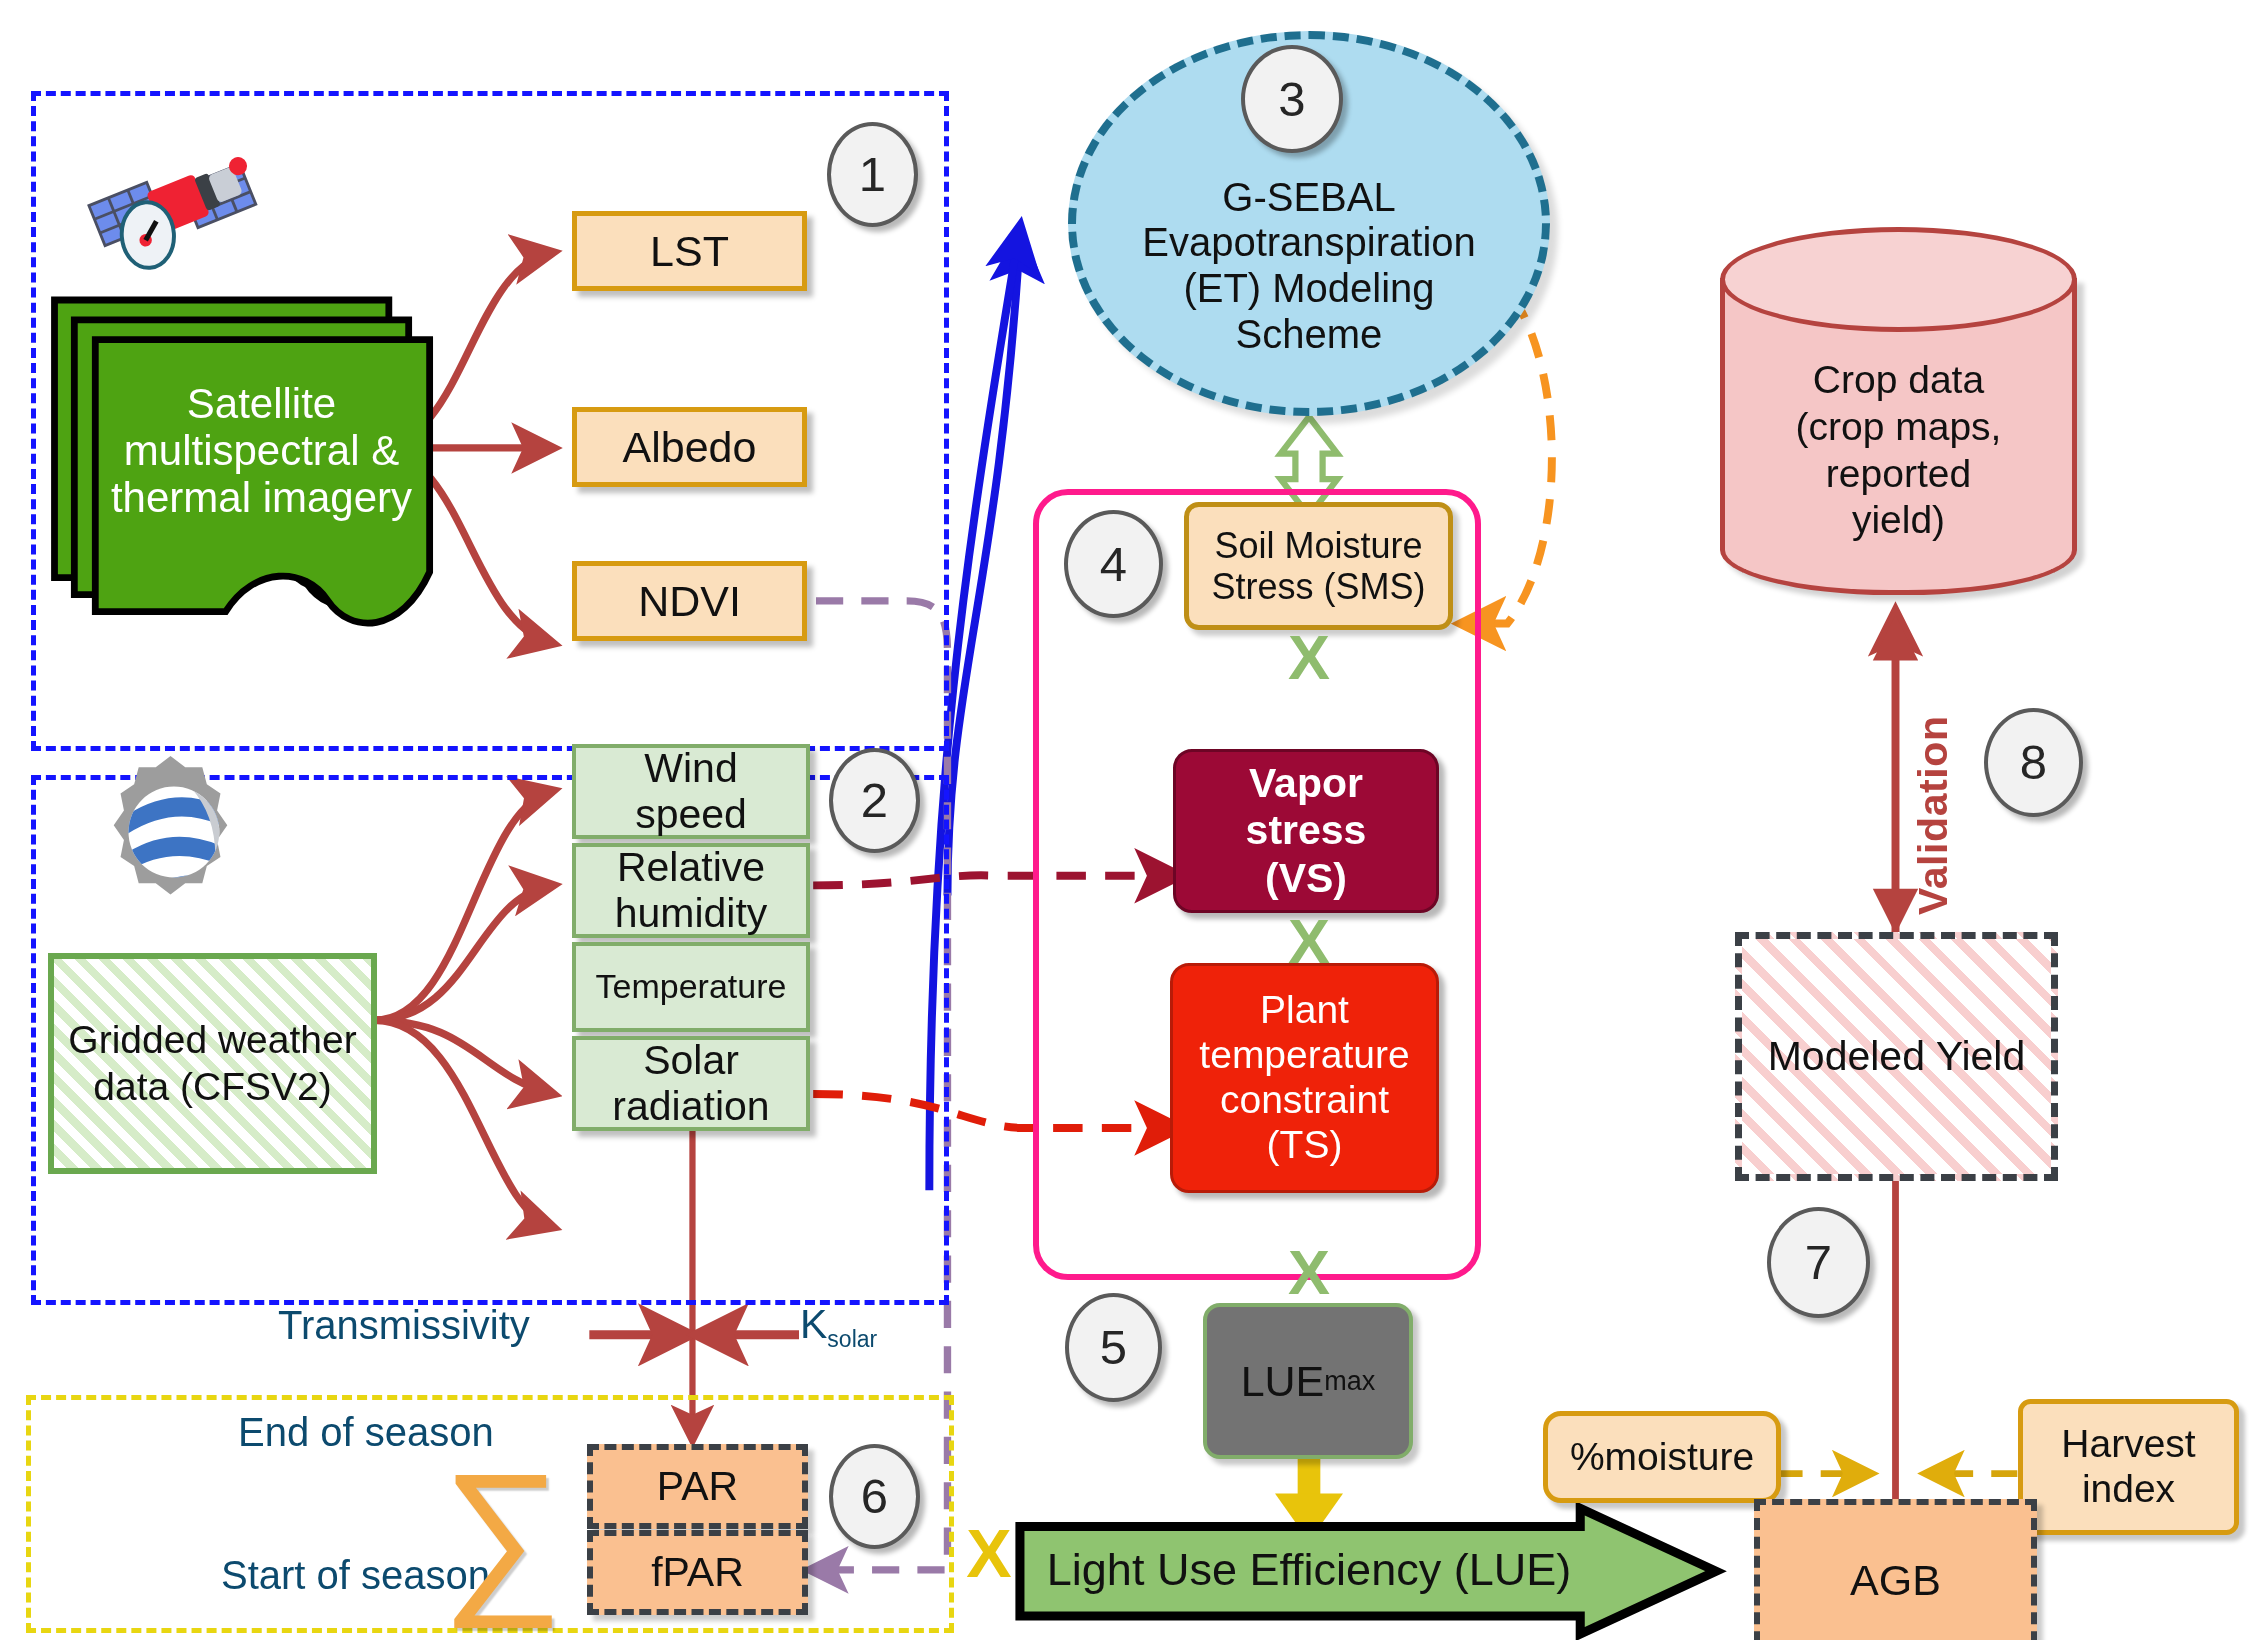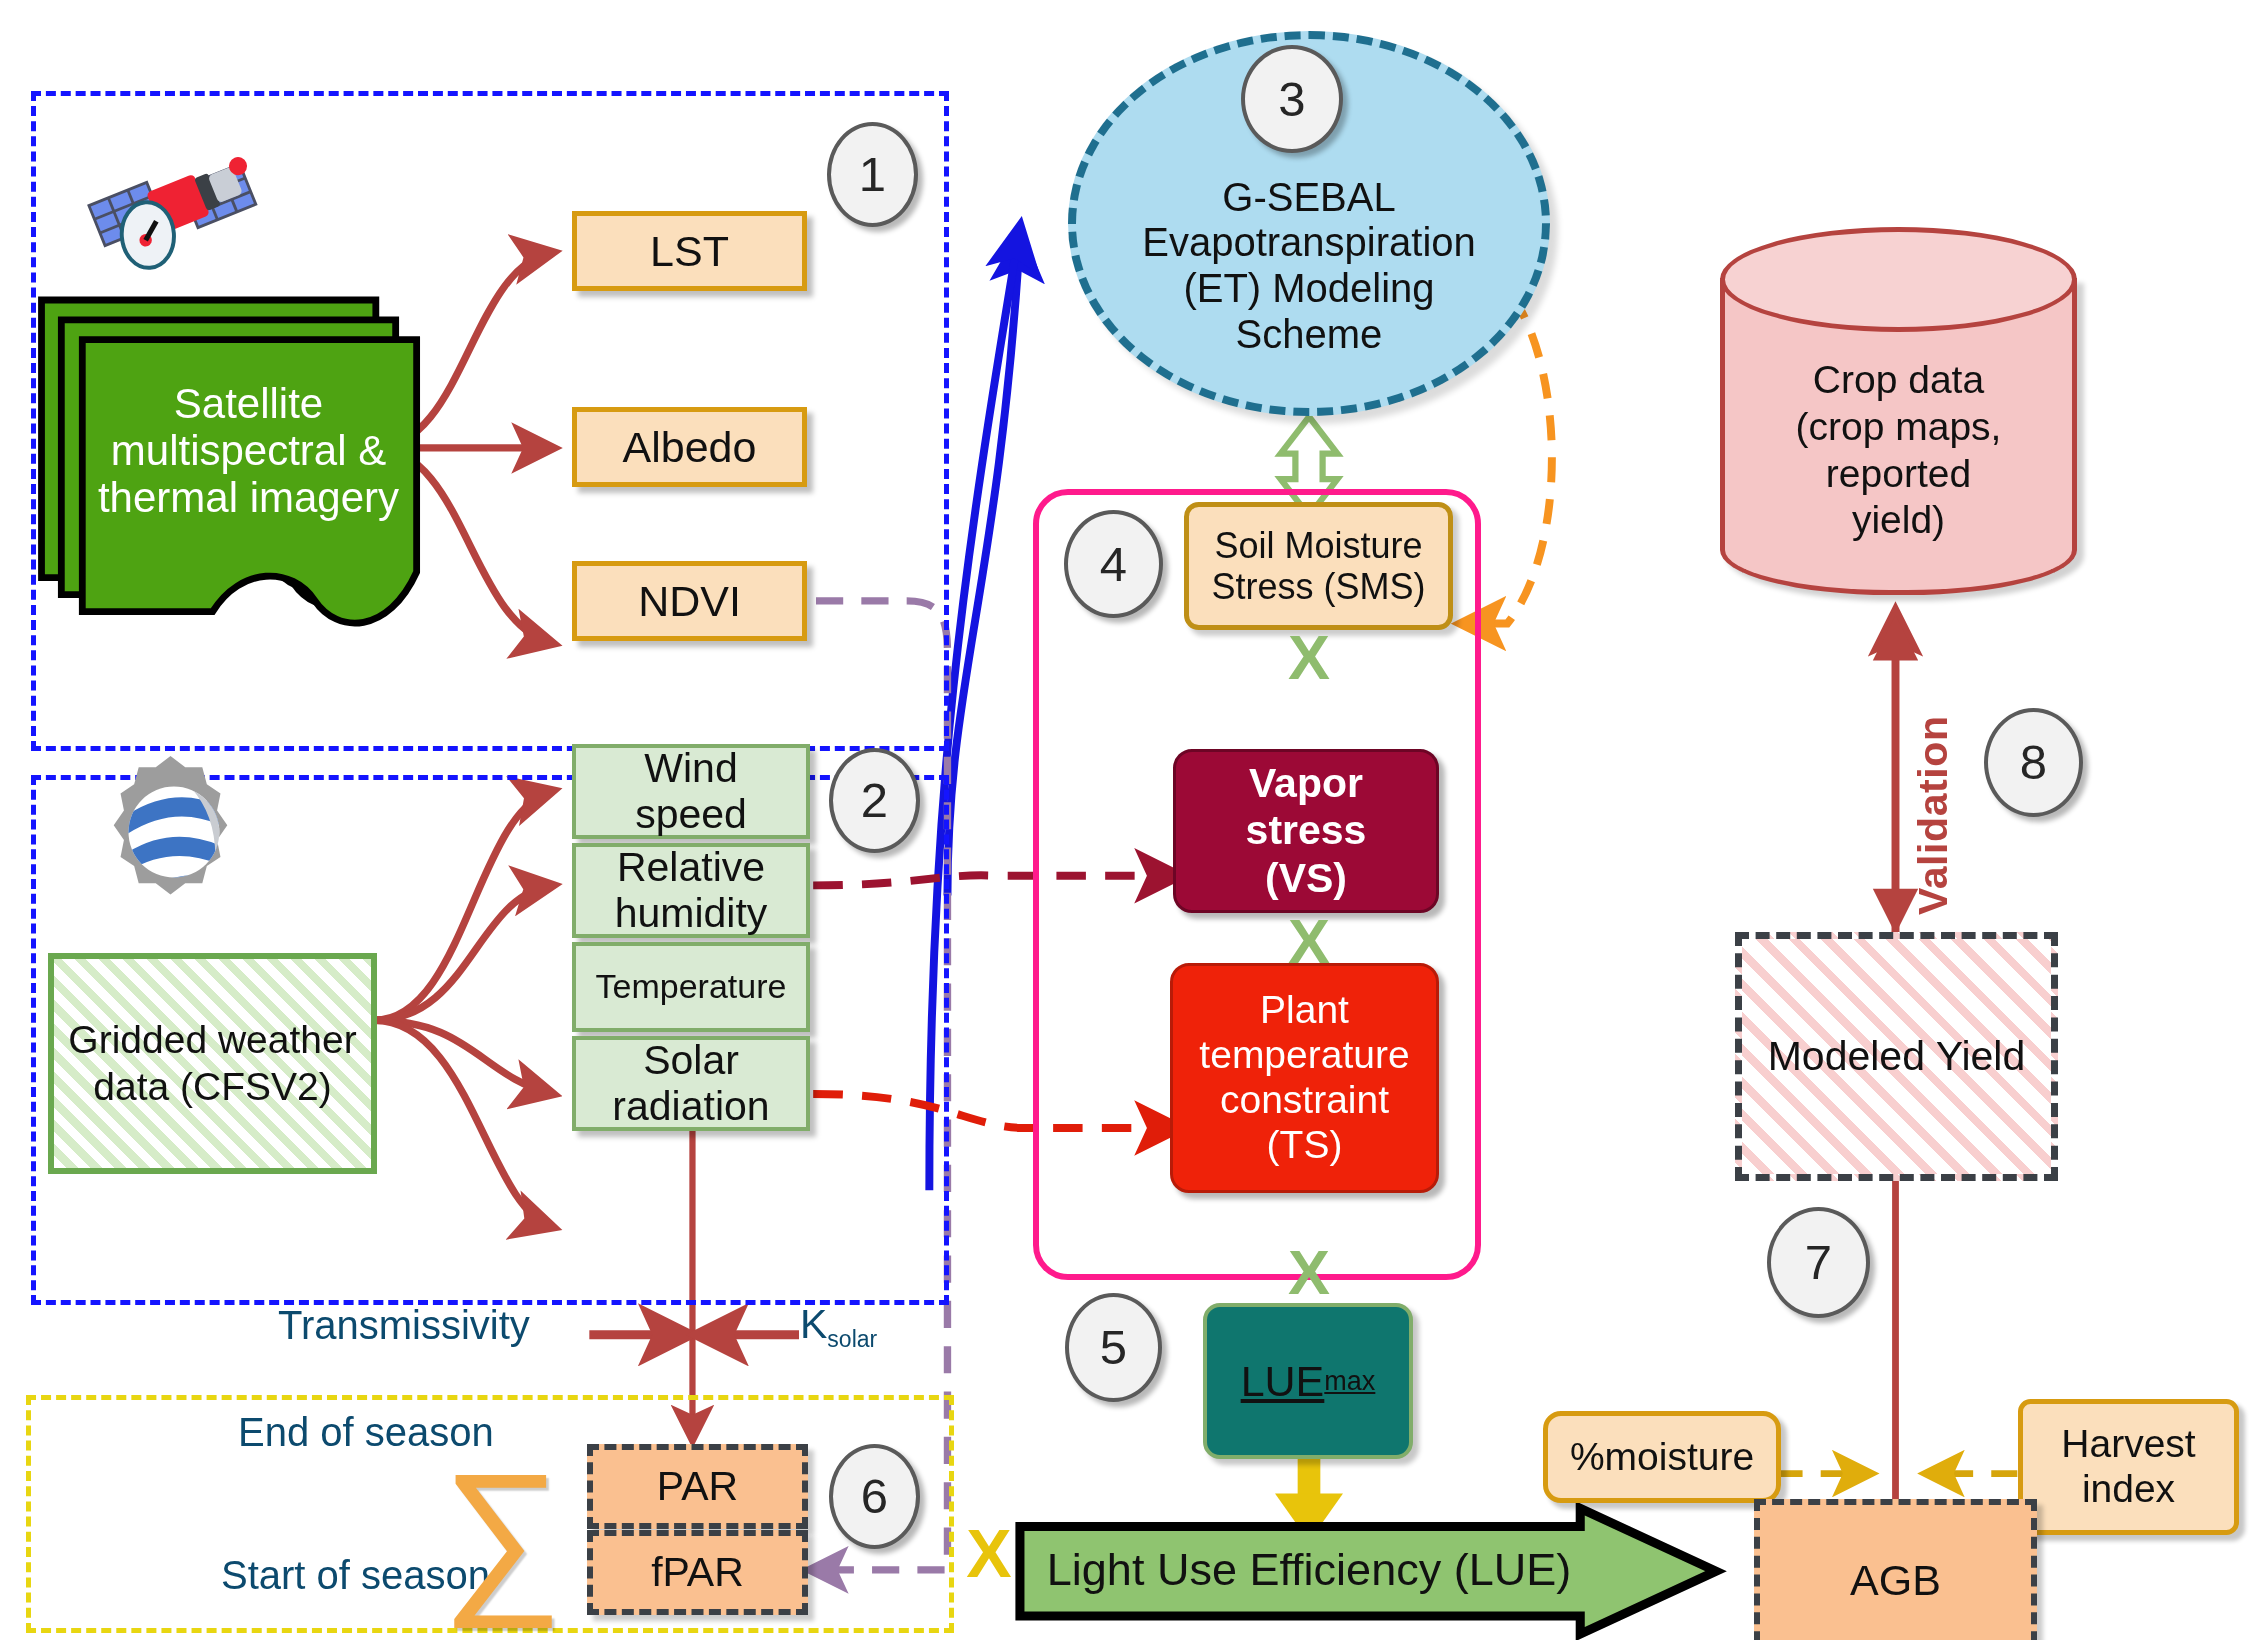--- a/index.html
+++ b/index.html
@@ -26,22 +26,22 @@
                   box-shadow:5.1px 5.1px 4.5px rgba(0,0,0,.22);}
   .box-dash-orange{background:#fac090;border:6.2px dashed #3b4046;color:#111;
                    box-shadow:5.7px 5.7px 4.5px rgba(0,0,0,.20);}
 
   .sms{background:#fbdfbc;border:5.1px solid #bf8f16;border-radius:14.7px;color:#111;
        box-shadow:5.1px 5.1px 5.1px rgba(0,0,0,.20);}
   .vs{background:#9c0936;border:3.4px solid #6d0525;border-radius:19px;color:#fff;font-weight:bold;
       box-shadow:5.7px 5.7px 5.1px rgba(0,0,0,.28);}
   .ts{background:#ef2209;border:3.4px solid #b81b08;border-radius:19px;color:#fff;
       box-shadow:5.7px 5.7px 5.1px rgba(0,0,0,.28);}
-  .luemax{background:#0f766e;border:4.5px solid #81ad6a;border-radius:17px;color:#111;
-          box-shadow:5.7px 5.7px 5.1px rgba(0,0,0,.22);text-decoration:underline;}
+  .luemax{background:#737373;border:4.5px solid #81ad6a;border-radius:17px;color:#111;
+          box-shadow:5.7px 5.7px 5.1px rgba(0,0,0,.22);}
 
   .pinkframe{border:6.8px solid #ff1a8c;border-radius:35px;background:transparent;}
   .grid-wx{border:6.2px solid #6aa84f;color:#111;
            background:repeating-linear-gradient(45deg,#ffffff 0 9px,#d6ecc8 9px 17px);margin-top:41px;}
 
   .yield-hatch{border:7.4px dashed #3b4046;color:#111;
        background:repeating-linear-gradient(45deg,#ffffff 0 14.7px,#f8cfcf 14.7px 23px);}
 
   .cyl-body{background:#f5c6c6;border-left:5.1px solid #b5433f;border-right:5.1px solid #b5433f;
             border-bottom:5.1px solid #b5433f;border-radius:0 0 170px 170px/0 0 45px 45px;
@@ -155,21 +155,21 @@
         <rect x="208" y="103" width="26" height="62" rx="6" fill="#3b4046"></rect>
         <rect x="232" y="108" width="46" height="52" rx="8" fill="#c9ced6"></rect>
         <circle cx="288" cy="112" r="16" fill="#ef2233"></circle>
         <ellipse cx="95" cy="165" rx="46" ry="58" fill="#eef2f6" stroke="#1f6076" stroke-width="7" transform="rotate(18 95 165)"></ellipse>
         <circle cx="88" cy="172" r="11" fill="#ef2233"></circle>
         <line x1="88" y1="172" x2="118" y2="148" stroke="#111" stroke-width="9"></line>
       </g>
     </svg>
   </div>
 
-  <div class="abs" style="left:30px;top:283px;width:397px;height:340px;">
+  <div class="abs" style="left:43px;top:283px;width:397px;height:340px;">
     <svg width="397" height="340" viewBox="0 0 700 600" style="position:absolute;left:0;top:0">
       <path d="M20,30 L610,30 L610,450 C560,560 470,560 430,500 C390,440 300,440 250,520 L20,520 Z" fill="#4ea312" stroke="#000" stroke-width="12"></path>
       <path d="M55,65 L645,65 L645,480 C595,590 505,590 465,530 C425,470 335,470 285,550 L55,550 Z" fill="#4ea312" stroke="#000" stroke-width="12"></path>
       <path d="M92,100 L682,100 L682,510 C632,620 542,620 502,560 C462,500 372,500 322,580 L92,580 Z" fill="#4ea312" stroke="#000" stroke-width="12"></path>
     </svg>
     <div class="abs ctr" style="left:57px;top:74px;width:323px;height:187px;color:#fff;font-size:42px;line-height:1.12;white-space:pre-line;">Satellite multispectral &amp; thermal imagery</div>
   </div>
 
   <div class="abs box-orange ctr" style="left:572px;top:211px;width:235px;height:80px;font-size:43px;">LST</div>
   <div class="abs box-orange ctr" style="left:572px;top:407px;width:235px;height:80px;font-size:43px;">Albedo</div>

